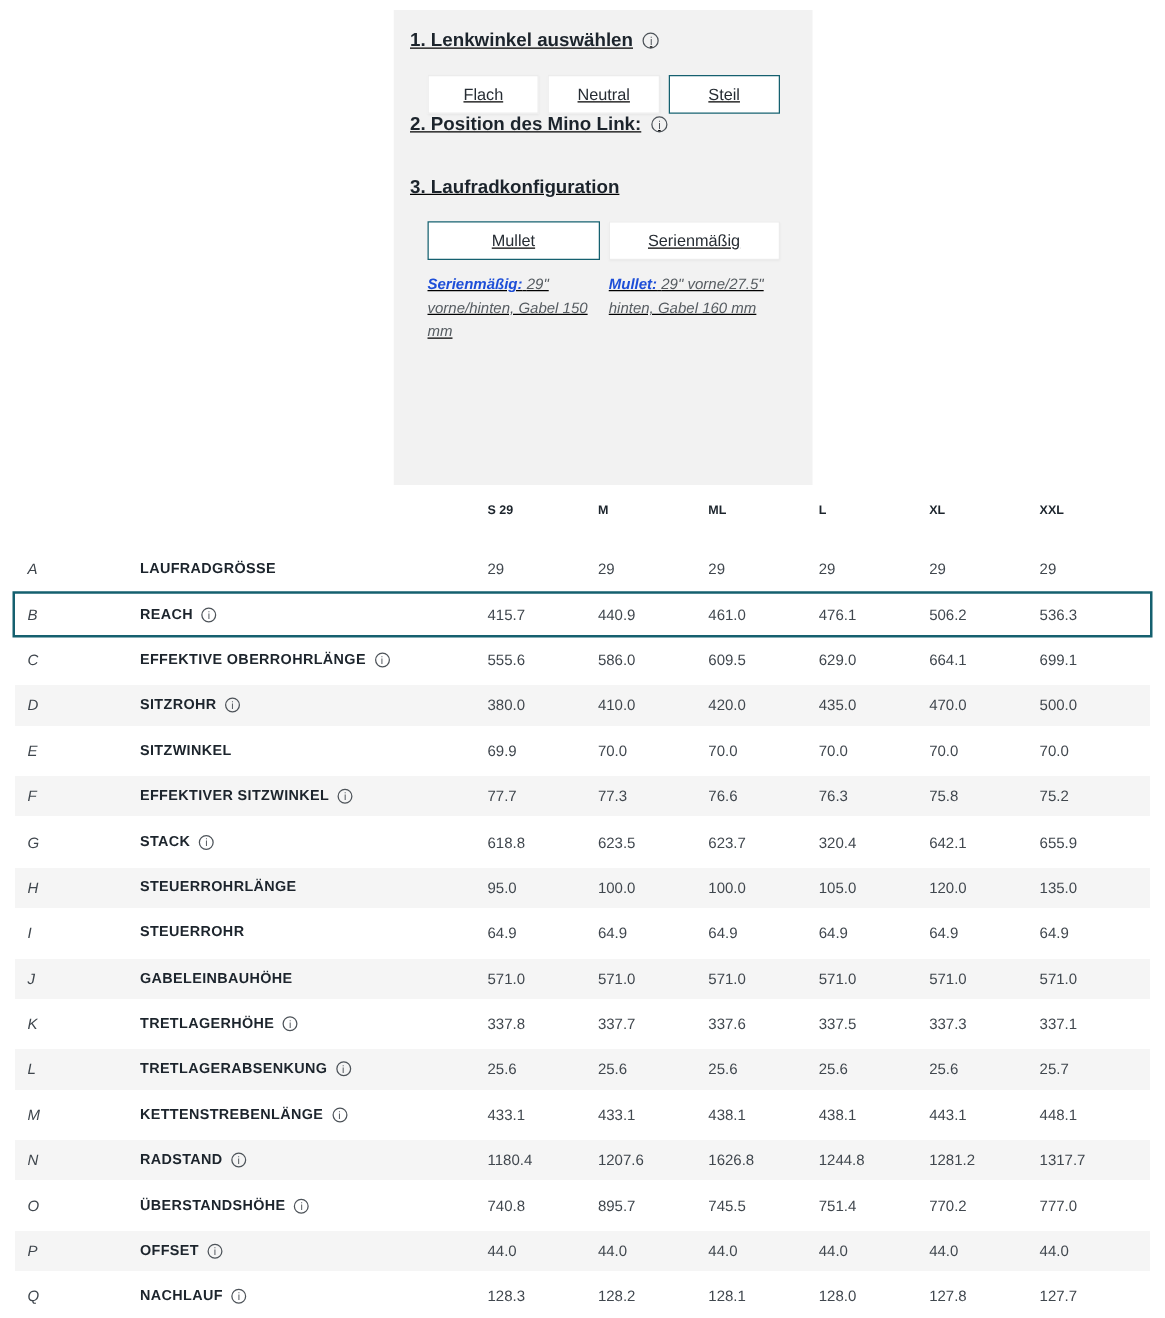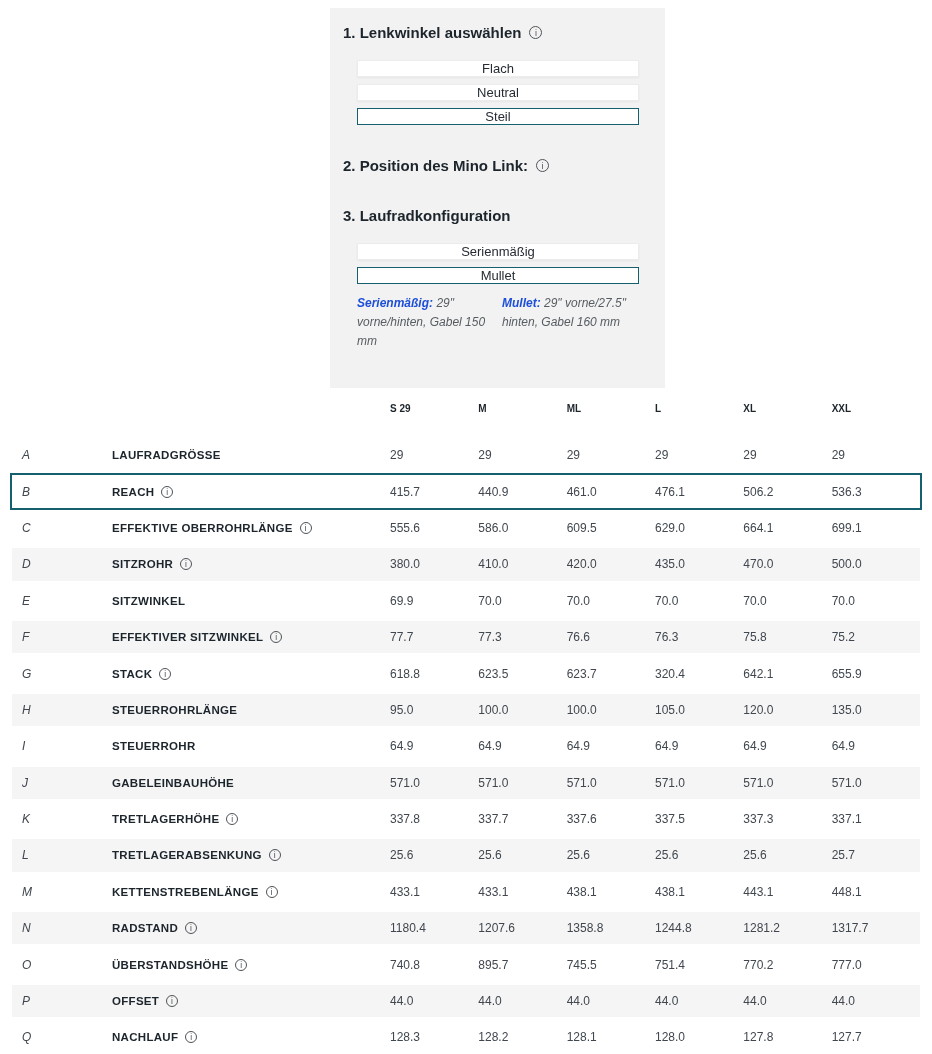--- a/index.html
+++ b/index.html
@@ -7,28 +7,28 @@
     --panel-bg:#f2f2f2;
     --shade:#f5f5f5;
     --dark:#1c242c;
     --val:#40474e;
     --muted:#565c61;
   }
   *{box-sizing:border-box;margin:0;padding:0;}
   html,body{width:932px;height:1054px;overflow:hidden;background:#fff;
     font-family:"Liberation Sans","DejaVu Sans",sans-serif;}
   
-  .config-panel{position:absolute;left:330px;top:8px;width:335px;height:380px;
-    background:var(--panel-bg);padding:9px 13px;}
+  .config-panel{position:absolute;left:315px;top:8px;width:335px;height:380px;
+    background:var(--panel-bg);padding:9px 13px;text-decoration:underline;}
   .section-title{display:flex;align-items:center;gap:8px;font-size:15px;font-weight:bold;
     color:var(--dark);}
   .t1{margin-top:7px;}
-  .t2{margin-top:32px;}
+  .t2{}
   .t3{margin-top:33px;}
-  .btn-row{display:flex;gap:7px;margin:19px 0 0 14px;width:282px;flex-direction:column;}
+  .btn-row{display:flex;gap:7px;margin:19px 0 0 14px;width:282px;}
   .opt-btn{flex:1;height:31px;background:#fff;border:1px solid #ececec;
     font-family:inherit;font-size:13px;color:#262c33;cursor:pointer;
     box-shadow:0 1px 2px rgba(0,0,0,0.05);}
   .opt-btn.selected{border:1.5px solid var(--accent);box-shadow:none;}
   .info-icon{display:inline-flex;align-items:center;justify-content:center;
     width:13px;height:13px;border:1px solid #4d5359;border-radius:50%;
     font-size:9px;font-weight:normal;font-style:normal;color:#4d5359;flex:none;cursor:pointer;}
   .desc-row{display:flex;gap:8px;margin:10px 0 0 14px;width:282px;}
   .desc{flex:1;font-style:italic;font-size:12px;line-height:19px;color:var(--muted);}
   .desc .lead{font-weight:bold;color:#1d4ed8;}
@@ -66,22 +66,22 @@
 
   <div class="section-title t2">
     <span>2. Position des Mino Link:</span>
     <span class="info-icon">i</span>
   </div>
 
   <div class="section-title t3">
     <span>3. Laufradkonfiguration</span>
   </div>
   <div class="btn-row">
+    <button class="opt-btn selected">Mullet</button>
     <button class="opt-btn">Serienmäßig</button>
-    <button class="opt-btn selected">Mullet</button>
   </div>
 
   <div class="desc-row">
     <div class="desc">
       <span class="lead">Serienmäßig:</span>
       <span>29" vorne/hinten, Gabel 150 mm</span>
     </div>
     <div class="desc">
       <span class="lead">Mullet:</span>
       <span>29" vorne/27.5" hinten, Gabel 160 mm</span>
@@ -269,21 +269,21 @@
         <span class="val">448.1</span>
       </div>
       <div class="grid trow shaded">
         <span class="letter">N</span>
         <span class="rlabel">
           <span>RADSTAND</span>
           <span class="info-icon">i</span>
         </span>
         <span class="val">1180.4</span>
         <span class="val">1207.6</span>
-        <span class="val">1358.8</span>
+        <span class="val">1626.8</span>
         <span class="val">1244.8</span>
         <span class="val">1281.2</span>
         <span class="val">1317.7</span>
       </div>
       <div class="grid trow">
         <span class="letter">O</span>
         <span class="rlabel">
           <span>ÜBERSTANDSHÖHE</span>
           <span class="info-icon">i</span>
         </span>

